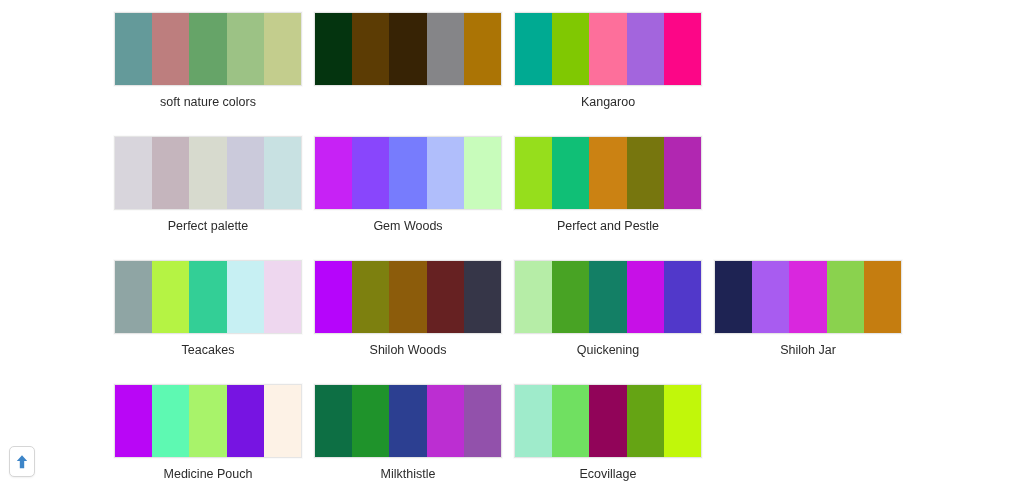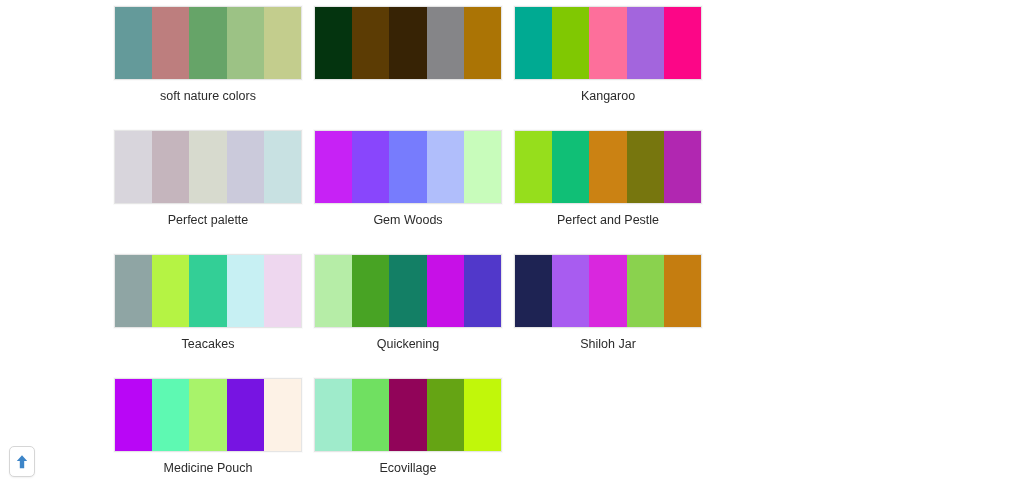--- a/index.html
+++ b/index.html
@@ -12,21 +12,21 @@
     height: 495px;
     background: #ffffff;
     font-family: "Liberation Sans", sans-serif;
     overflow: hidden;
     position: relative;
   }
 
   #gallery {
     position: absolute;
     left: 0;
-    top: 6px;
+    top: 12px;
     width: 1024px;
     height: 387px;
     padding: 0;
     box-sizing: border-box;
   }
 
   .palette-row {
     display: flex;
     flex-direction: row;
     height: 124px;
@@ -170,20 +170,30 @@
           <div class="swatch" title="#8fa5a4" style="background: rgb(143, 165, 164);"></div>
           <div class="swatch" title="#b5f344" style="background: rgb(181, 243, 68);"></div>
           <div class="swatch" title="#33cf96" style="background: rgb(51, 207, 150);"></div>
           <div class="swatch" title="#c7f0f3" style="background: rgb(199, 240, 243);"></div>
           <div class="swatch" title="#eed7ef" style="background: rgb(238, 215, 239);"></div>
         </div>
         <div class="palette-label">Teacakes</div>
       </div>
       <div class="palette-card">
         <div class="swatch-strip">
+          <div class="swatch" title="#b605fb" style="background: rgb(182, 5, 251);"></div>
+          <div class="swatch" title="#7d800f" style="background: rgb(125, 128, 15);"></div>
+          <div class="swatch" title="#8c5c0b" style="background: rgb(140, 92, 11);"></div>
+          <div class="swatch" title="#662122" style="background: rgb(102, 33, 34);"></div>
+          <div class="swatch" title="#363648" style="background: rgb(54, 54, 72);"></div>
+        </div>
+        <div class="palette-label">Shiloh Woods</div>
+      </div>
+      <div class="palette-card">
+        <div class="swatch-strip">
           <div class="swatch" title="#b6eda7" style="background: rgb(182, 237, 167);"></div>
           <div class="swatch" title="#48a324" style="background: rgb(72, 163, 36);"></div>
           <div class="swatch" title="#137f65" style="background: rgb(19, 127, 101);"></div>
           <div class="swatch" title="#c710e7" style="background: rgb(199, 16, 231);"></div>
           <div class="swatch" title="#5138ca" style="background: rgb(81, 56, 202);"></div>
         </div>
         <div class="palette-label">Quickening</div>
       </div>
       <div class="palette-card">
         <div class="swatch-strip">
@@ -200,20 +210,30 @@
       <div class="row-spacer"></div>
       <div class="palette-card">
         <div class="swatch-strip">
           <div class="swatch" title="#b906f6" style="background: rgb(185, 6, 246);"></div>
           <div class="swatch" title="#5ef9b2" style="background: rgb(94, 249, 178);"></div>
           <div class="swatch" title="#a8f36a" style="background: rgb(168, 243, 106);"></div>
           <div class="swatch" title="#7714e2" style="background: rgb(119, 20, 226);"></div>
           <div class="swatch" title="#fdf2e6" style="background: rgb(253, 242, 230);"></div>
         </div>
         <div class="palette-label">Medicine Pouch</div>
+      </div>
+      <div class="palette-card">
+        <div class="swatch-strip">
+          <div class="swatch" title="#0d6f44" style="background: rgb(13, 111, 68);"></div>
+          <div class="swatch" title="#1f932b" style="background: rgb(31, 147, 43);"></div>
+          <div class="swatch" title="#2c3f91" style="background: rgb(44, 63, 145);"></div>
+          <div class="swatch" title="#bc2ed2" style="background: rgb(188, 46, 210);"></div>
+          <div class="swatch" title="#9251ab" style="background: rgb(146, 81, 171);"></div>
+        </div>
+        <div class="palette-label">Milkthistle</div>
       </div>
       <div class="palette-card">
         <div class="swatch-strip">
           <div class="swatch" title="#9febcb" style="background: rgb(159, 235, 203);"></div>
           <div class="swatch" title="#70e061" style="background: rgb(112, 224, 97);"></div>
           <div class="swatch" title="#910459" style="background: rgb(145, 4, 89);"></div>
           <div class="swatch" title="#65a414" style="background: rgb(101, 164, 20);"></div>
           <div class="swatch" title="#c1f70a" style="background: rgb(193, 247, 10);"></div>
         </div>
         <div class="palette-label">Ecovillage</div>

